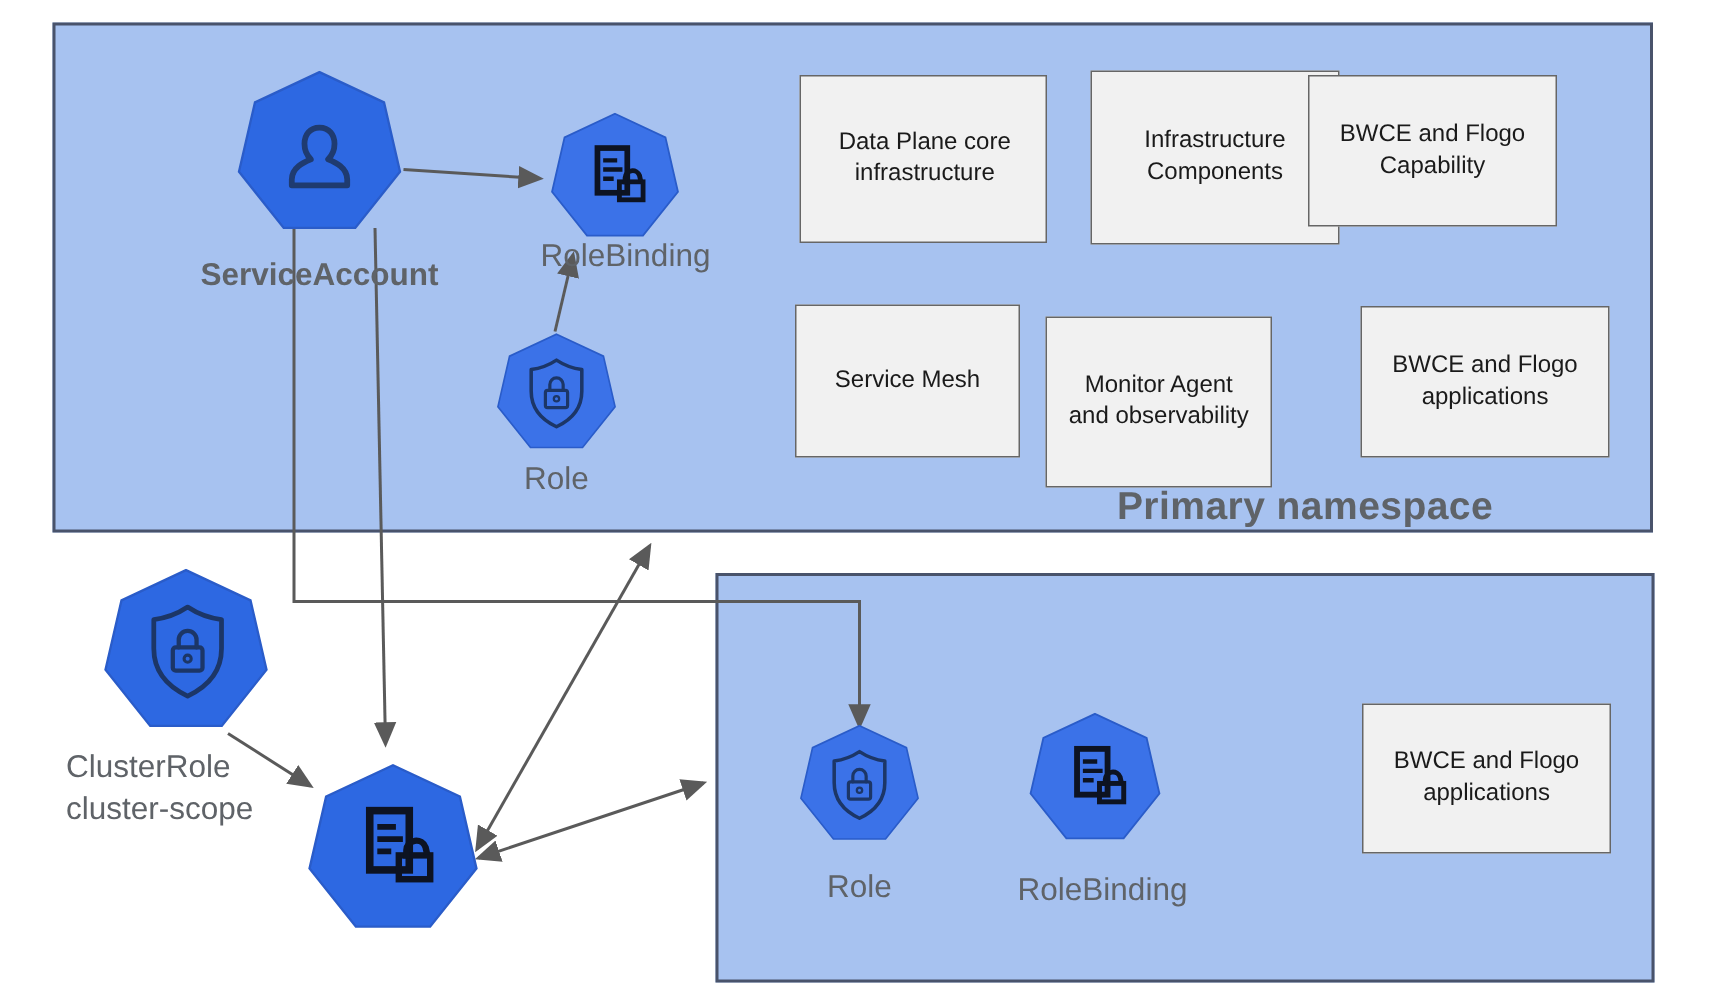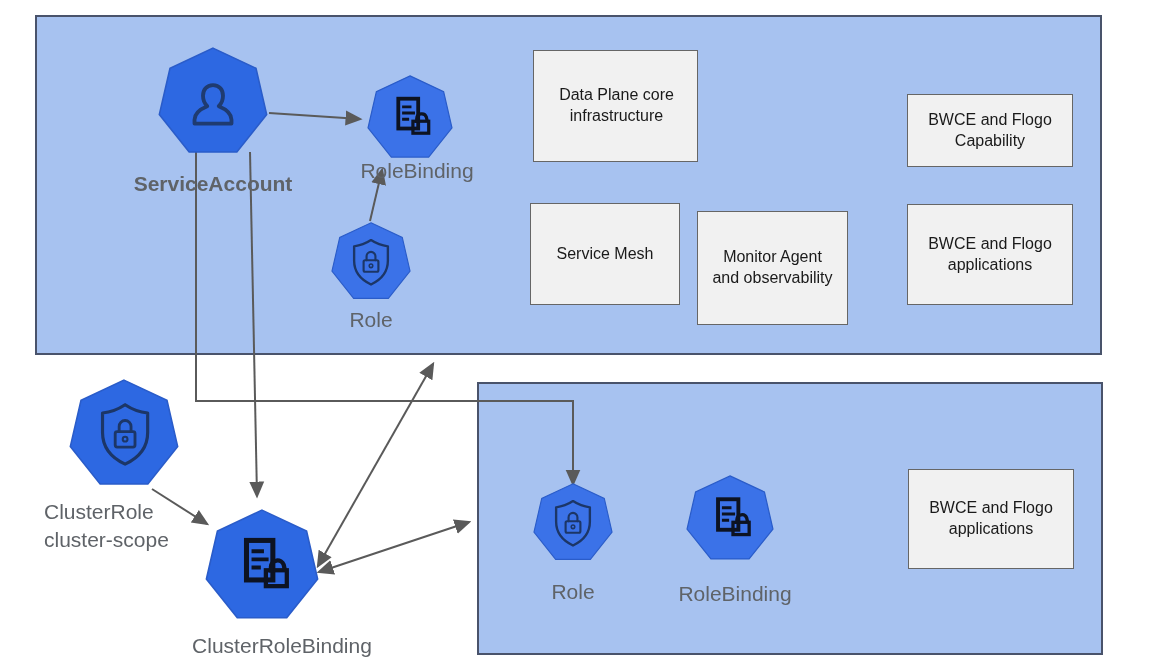--- a/index.html
+++ b/index.html
@@ -80,23 +80,25 @@
           <rect x="55" y="55.5" width="27" height="20.5" stroke-width="5.5"></rect>
           <path d="M61.5 55.5 v-4.5 a8.5 8.5 0 0 1 16.5 -2.5 l0.8 3.6" stroke-width="5.5"></path>
         </g>
       </symbol>
     </defs>
   </svg>
 
   <div class="ns-rect" style="left:35px;top:15px;width:1067px;height:340px;"></div>
   <div class="ns-rect" style="left:477px;top:382px;width:626px;height:273px;"></div>
 
+  <div class="ns-title" style="left:720px;top:322px;width:300px;">Primary namespace</div>
 
   <div class="comp-box" style="left:533px;top:50px;width:165px;height:112px;padding-left:12px;">Data Plane core infrastructure</div>
-  <div class="comp-box" style="left:907px;top:50px;width:166px;height:73px;margin-top:44px;">BWCE and Flogo Capability</div>
+  <div class="comp-box" style="left:727px;top:47px;width:166px;height:116px;">Infrastructure Components</div>
+  <div class="comp-box" style="left:872px;top:50px;width:166px;height:101px;">BWCE and Flogo Capability</div>
   <div class="comp-box" style="left:530px;top:203px;width:150px;height:102px;">Service Mesh</div>
   <div class="comp-box" style="left:697px;top:191px;width:151px;height:114px;margin-top:20px;">Monitor Agent and observability</div>
   <div class="comp-box" style="left:907px;top:204px;width:166px;height:101px;">BWCE and Flogo applications</div>
 
   <div class="comp-box" style="left:908px;top:469px;width:166px;height:100px;">BWCE and Flogo applications</div>
 
   <svg id="arrow-layer">
     <defs>
       <marker id="ah" viewBox="0 0 10 10" refX="8.5" refY="5" markerWidth="8.5" markerHeight="8.5" orient="auto-start-reverse">
         <path d="M0,0.6 L10,5 L0,9.4 z" fill="var(--arrow,#5a5a5a)"></path>
@@ -165,21 +167,20 @@
   <div class="node" style="left:205px;top:509px;width:114px;height:114px;">
     <svg viewBox="0 0 100 100">
       <g fill="var(--heptagon-large-fill,#2d68e2)">
           <use href="#sym-heptagon"></use>
         </g>
       <g>
           <use href="#sym-doc-lock" x="16" y="16" width="68" height="68"></use>
         </g>
     </svg>
   </div>
-  <div class="node-label" style="left:182px;top:634px;width:200px;">ClusterRoleBinding</div>
 
   <div class="node" style="left:533px;top:483px;width:80px;height:80px;">
     <svg viewBox="0 0 100 100">
       <g fill="var(--heptagon-small-fill,#3b72e8)">
           <use href="#sym-heptagon"></use>
         </g>
       <g>
           <use href="#sym-shield-lock" x="13" y="13" width="74" height="74"></use>
         </g>
     </svg>

